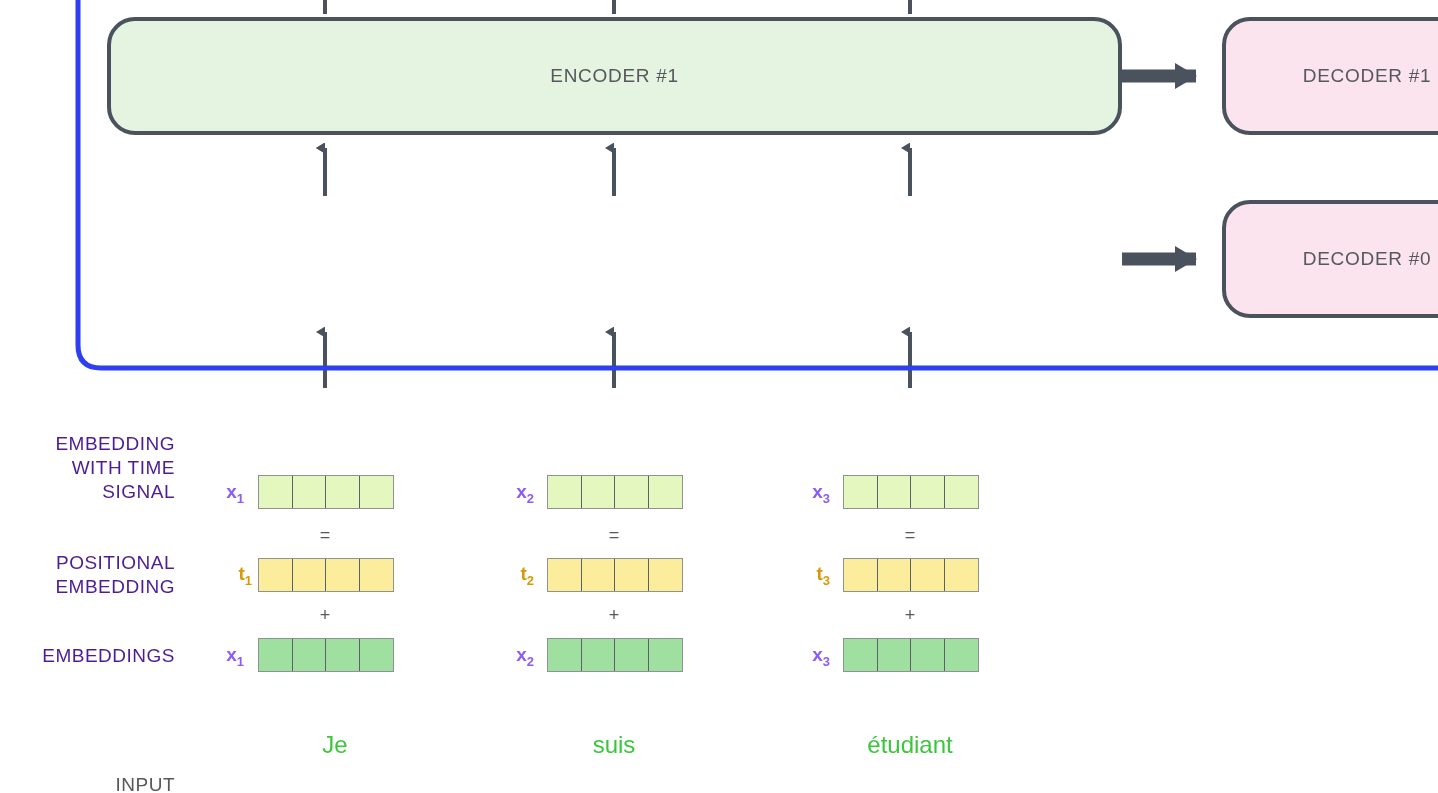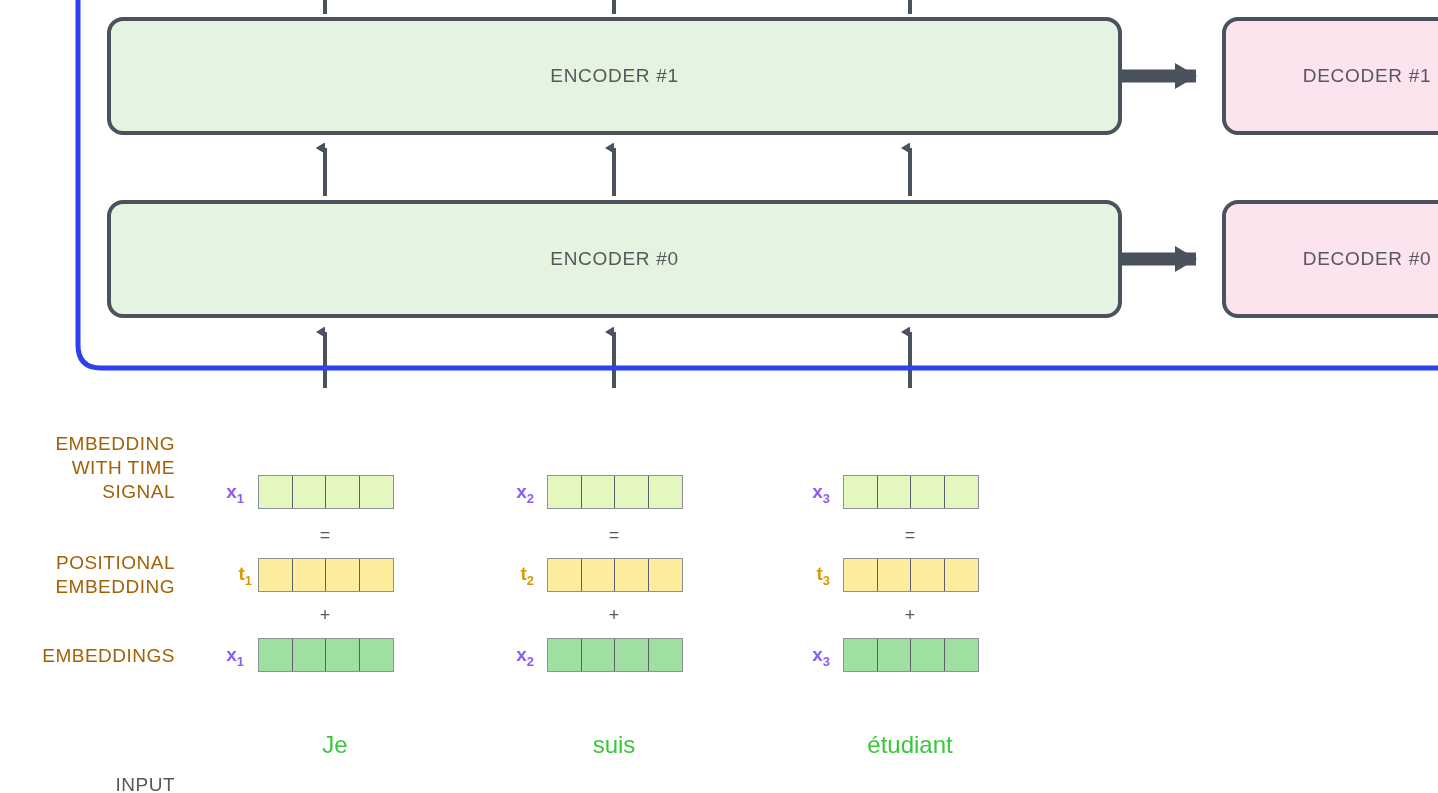--- a/index.html
+++ b/index.html
@@ -20,21 +20,21 @@
     left: 0; top: 0;
     width: 1438px;
     height: 793px;
   }
 
   
   .block {
     position: absolute;
     box-sizing: border-box;
     border: 4px solid #4a525e;
-    border-radius: 16px;
+    border-radius: 28px;
     display: flex;
     align-items: center;
     justify-content: center;
     font-size: 19px;
     letter-spacing: 0.7px;
     color: #56585c;
     text-align: center;
   }
   .encoder {
     background: #e4f4e1;
@@ -53,21 +53,21 @@
     left: 0; top: 0;
     width: 1438px;
     height: 793px;
     pointer-events: none;
   }
 
   
   .row-label {
     position: absolute;
     text-align: right;
-    color: #a16207;
+    color: #4c1d95;
     font-size: 19px;
     letter-spacing: 0.5px;
     line-height: 24px;
     white-space: pre-line;
   }
   .vec-label {
     position: absolute;
     font-size: 19px;
     font-weight: bold;
     text-align: right;
@@ -125,23 +125,20 @@
 </style>
 </head>
 <body>
 
 <div class="stage">
 
   <div class="block encoder" style="left:107px; top:17px; width:1015px; height:118px;">
     <span class="block-label">ENCODER #1</span>
   </div>
 
-  <div class="block encoder" style="left:107px; top:200px; width:1015px; height:118px;">
-    <span class="block-label">ENCODER #0</span>
-  </div>
 
   <div class="block decoder" style="left:1222px; top:17px; width:290px; height:118px;">
     <span class="block-label">DECODER #1</span>
   </div>
 
   <div class="block decoder" style="left:1222px; top:200px; width:290px; height:118px;">
     <span class="block-label">DECODER #0</span>
   </div>
 
   <svg class="overlay" viewBox="0 0 1438 793" width="1438" height="793">

